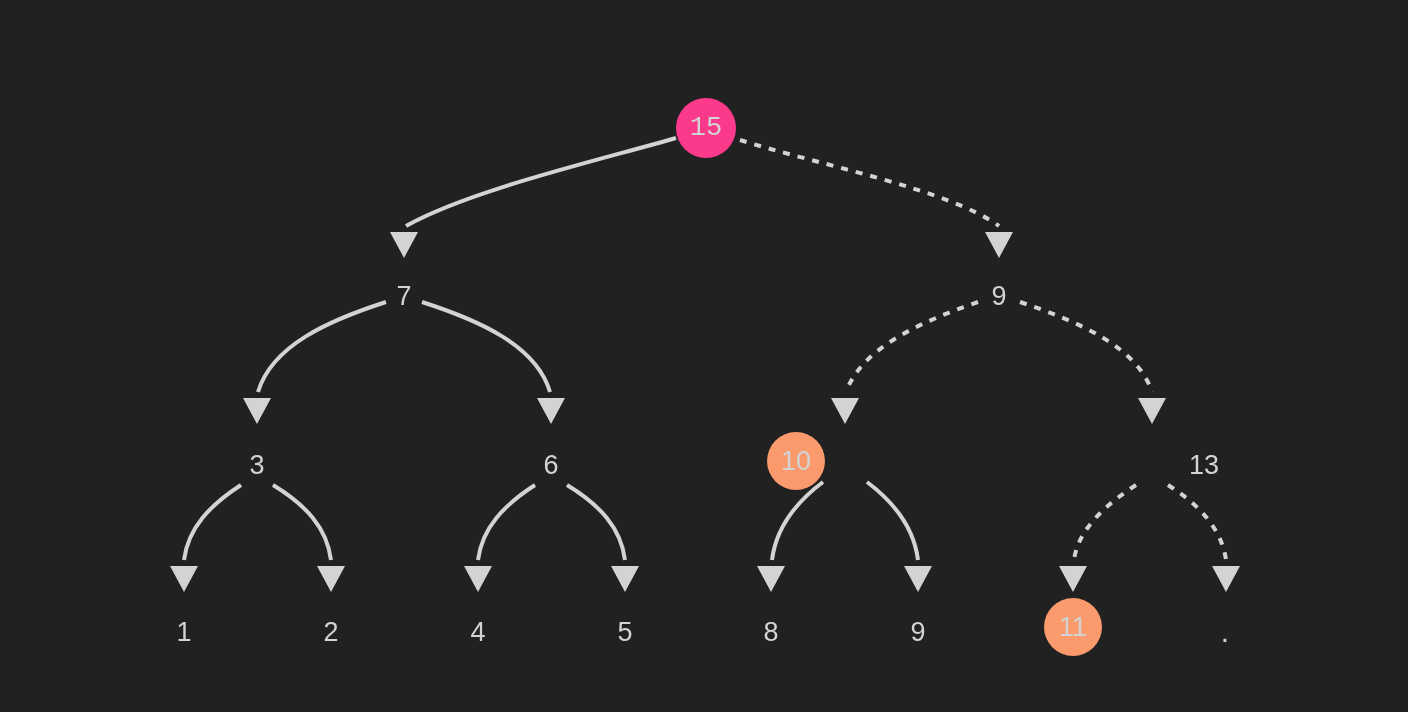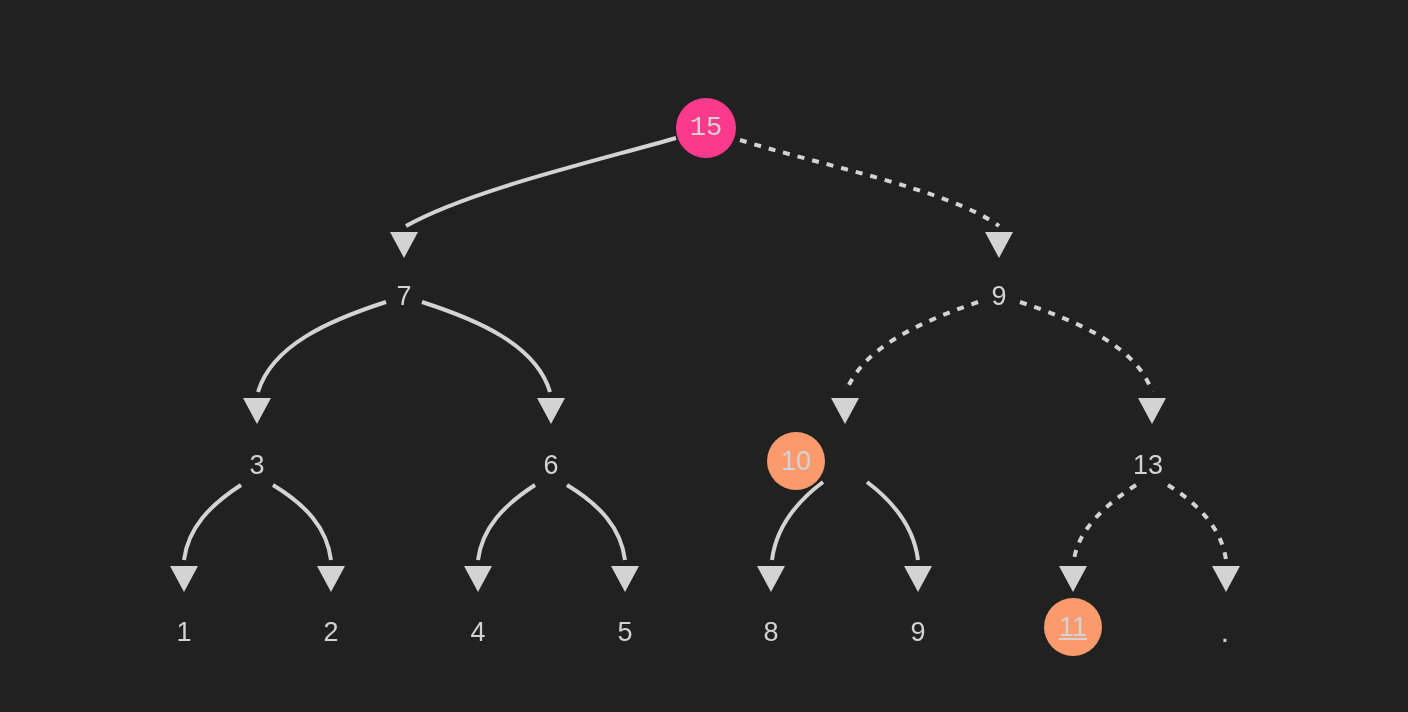--- a/index.html
+++ b/index.html
@@ -85,24 +85,24 @@
       <polygon points="1212,566 1240,566 1226,592" fill="#d3d3d3"></polygon>
     </svg>
 
   <div id="node-layer">
       <div class="node-circle" style="left: 706px; top: 128px; width: 60px; height: 60px; background: rgb(251, 58, 140); font-family: Liberation Mono, monospace;">15</div>
       <div class="node-label" style="left: 404px; top: 296px;">7</div>
       <div class="node-label" style="left: 999px; top: 296px;">9</div>
       <div class="node-label" style="left: 257px; top: 465px;">3</div>
       <div class="node-label" style="left: 551px; top: 465px;">6</div>
       <div class="node-circle" style="left: 796px; top: 461px; width: 58px; height: 58px; background: rgb(251, 154, 108);">10</div>
-      <div class="node-label" style="left: 1148px; top: 465px;">13</div>
+      <div class="node-label" style="left: 1204px; top: 465px;">13</div>
       <div class="node-label" style="left: 184px; top: 632px;">1</div>
       <div class="node-label" style="left: 331px; top: 632px;">2</div>
       <div class="node-label" style="left: 478px; top: 632px;">4</div>
       <div class="node-label" style="left: 625px; top: 632px;">5</div>
       <div class="node-label" style="left: 771px; top: 632px;">8</div>
       <div class="node-label" style="left: 918px; top: 632px;">9</div>
-      <div class="node-circle" style="left: 1073px; top: 627px; width: 58px; height: 58px; background: rgb(251, 154, 108); text-decoration: underline;">11</div>
+      <div class="node-circle" style="left: 1073px; top: 627px; width: 58px; height: 58px; background: rgb(251, 154, 108);">11</div>
       <div class="node-label dot-label" style="left: 1225px; top: 632px;">.</div>
     </div>
 
 </div>
 
 </body></html>

